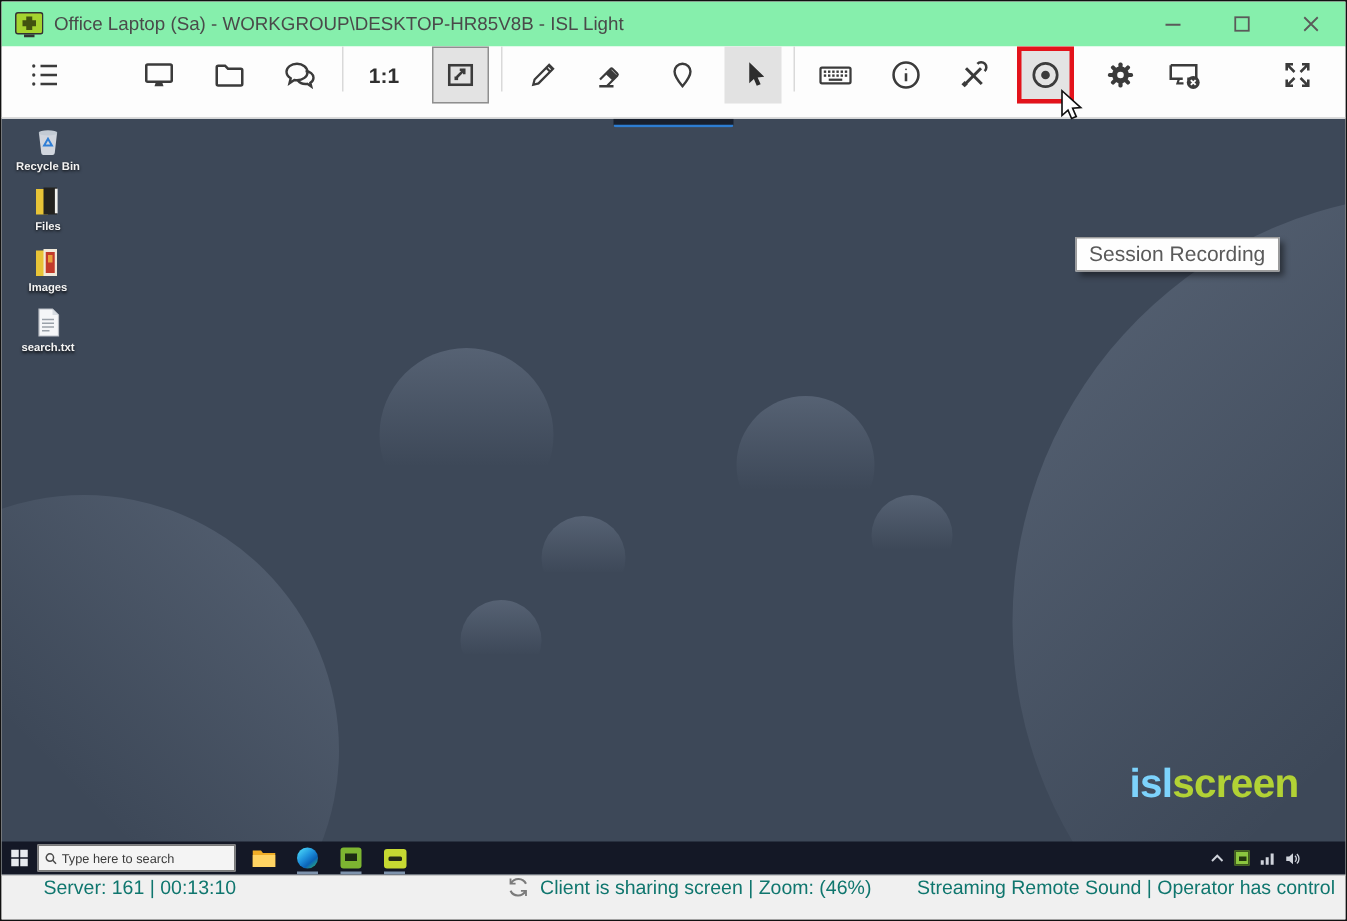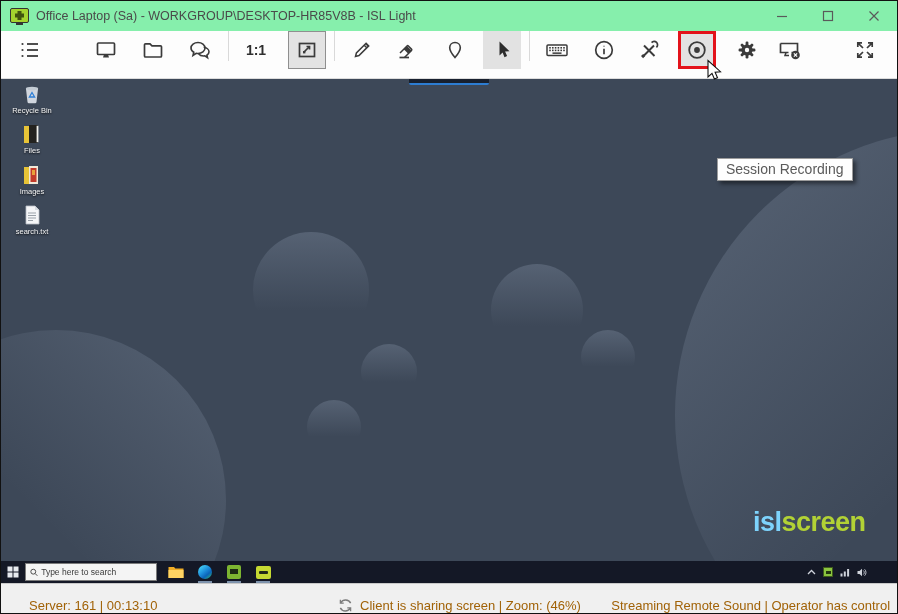--- a/index.html
+++ b/index.html
@@ -52,21 +52,21 @@
     position:absolute; top:0; left:408px; width:80px; height:6px;
     background:#18202e; border-bottom:2px solid #2d7dd2;
     border-radius:0 0 2px 2px;
   }
 
   .desk-icons { position:absolute; left:4px; top:3px; display:flex; flex-direction:column; gap:7px; }
   .desk-icon { width:54px; display:flex; flex-direction:column; align-items:center; }
   .desk-icon .glyph { width:24px; height:24px; display:flex; align-items:center; justify-content:center; }
   .desk-icon .lbl {
     margin-top:1px; font-size:7.5px; color:#f4f4f4; text-align:center;
-    text-shadow:0 1px 2px rgba(0,0,0,0.9); line-height:1.1;
+    text-shadow:0 1px 2px rgba(0,0,0,0.9); line-height:1.1;font-weight:bold;
   }
 
   .isl-logo { position:absolute; left:752px; top:428px; font-size:27px; font-weight:bold; letter-spacing:-0.5px; }
   .isl-logo .p1 { color:#7dd3fc; }
   .isl-logo .p2 { color:#b2d235; }
 
   
   .taskbar {
     position:absolute; left:0; right:0; bottom:0; height:22px;
     background:#141826; display:flex; align-items:center;
@@ -93,22 +93,22 @@
   .isl-sq-yellow { width:15px; height:13px; border-radius:2px; background:#c6d932; position:relative; }
   .isl-sq-yellow:after { content:""; position:absolute; left:3px; top:5px; width:9px; height:3px; background:#232918; border-radius:1px; }
   .tray { margin-left:auto; display:flex; align-items:center; gap:7px; padding-right:7px; }
   .tray-lang { font-size:7.5px; font-weight:bold; color:#e2e6ea;margin-top:38px; }
   .tray-green { width:10px; height:10px; background:#8bc53f; border:1px solid #3f5b1c; position:relative; }
   .tray-green:after { content:""; position:absolute; left:2px; top:3px; width:5px; height:3px; background:#23370f; }
 
   
   .statusbar {
     height:30px; background:#f0f0f0; border-top:1px solid #c9c9c9;
-    display:flex; align-items:flex-end; flex:0 0 auto;
-    font-size:13px; color:#a16207;
+    display:flex; align-items:flex-start; flex:0 0 auto;
+    font-size:13px; color:#0f766e;
   }
   .sb-left { flex:1 1 0; padding-left:28px; white-space:nowrap; }
   .sb-center { flex:0 0 auto; display:flex; align-items:center; gap:7px; white-space:nowrap; }
   .sb-right { flex:1 1 0; text-align:right; padding-right:7px; white-space:nowrap; }
 
   
   .tooltip {
     position:absolute; left:716px; top:79px; z-index:6;
     background:#fefefe; border:1px solid #9c9c9c; color:#5a5a5a;
     font-size:14px; padding:2px 8px 3px 8px; white-space:nowrap;

